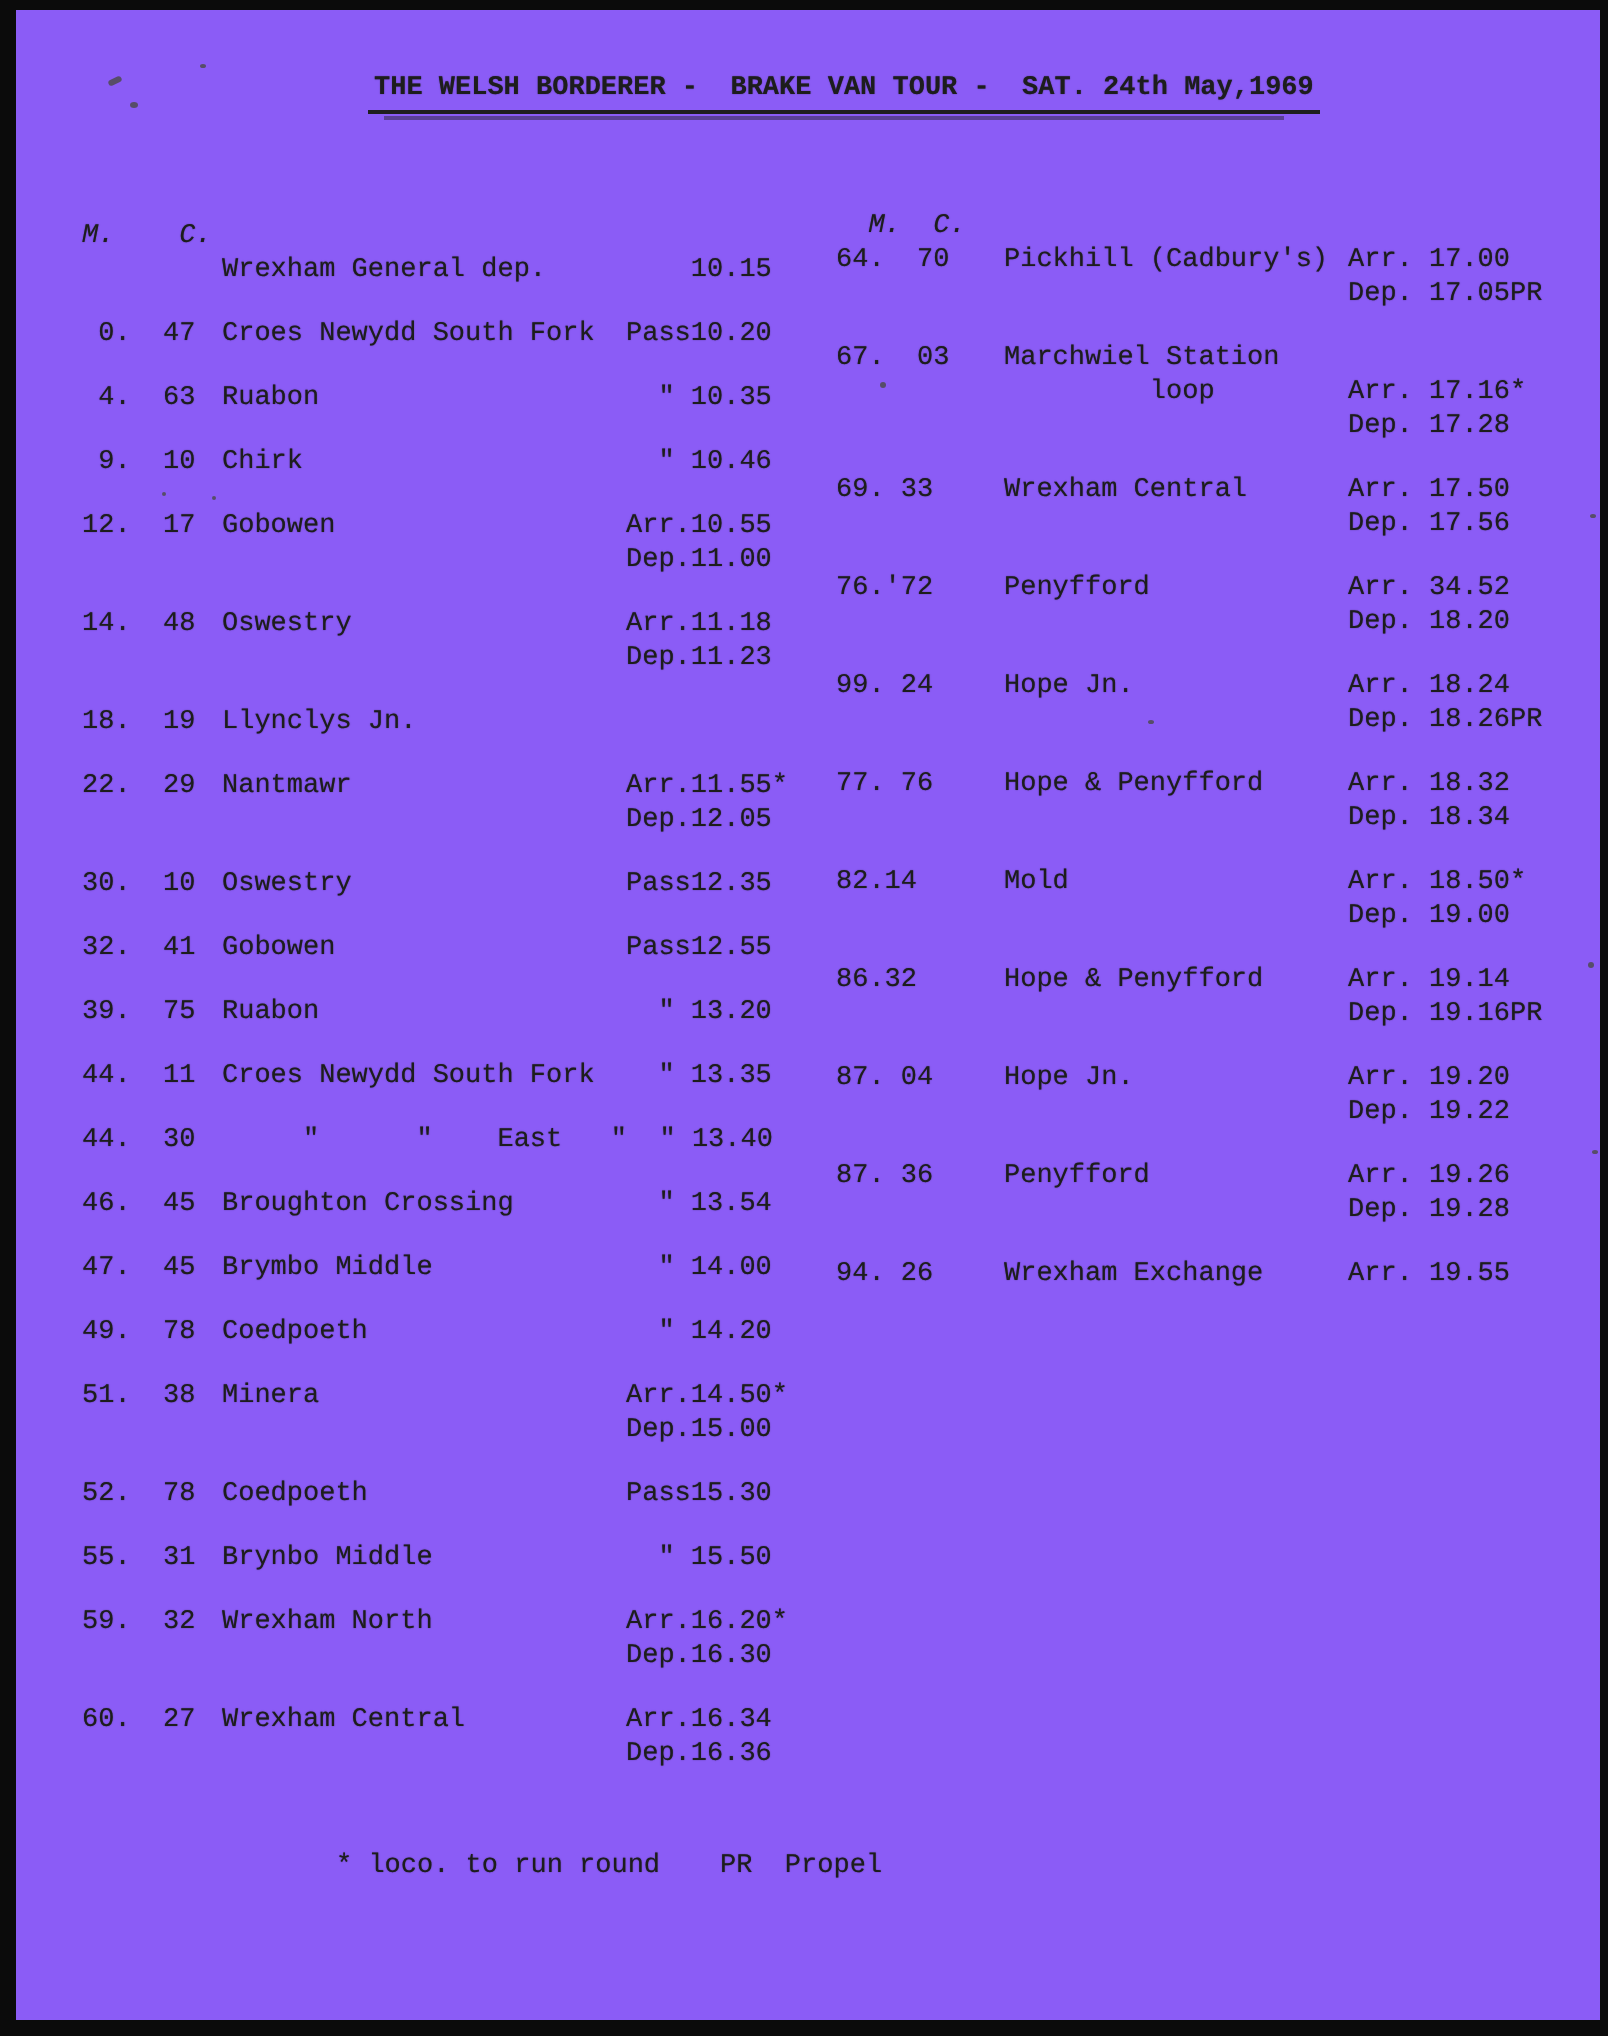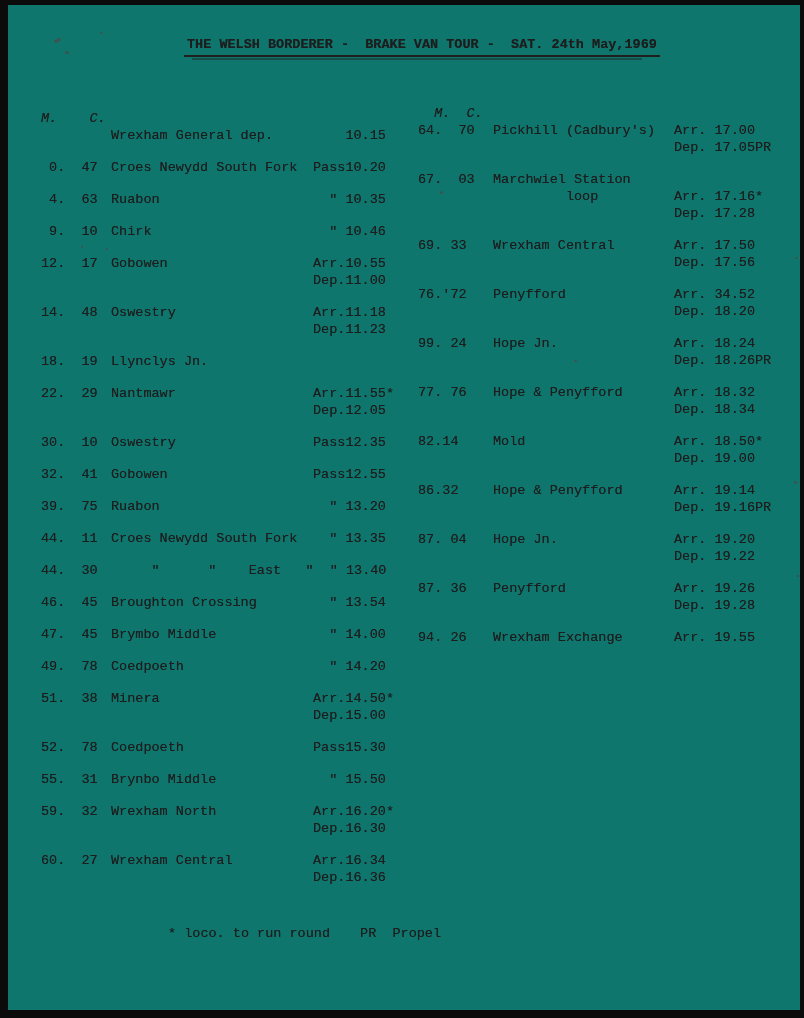--- a/index.html
+++ b/index.html
@@ -1,20 +1,20 @@
 <!DOCTYPE html>
 <html><head>
 <meta charset="utf-8">
 <style>
   * { margin:0; padding:0; box-sizing:border-box; }
   html,body { background:#e9e7e2; }
   .page {
     position:relative;
     width:804px; height:1018px;
-    background:#0f766e;
+    background:#8b5cf6;
     border:solid #0b0b0b;
     border-width:5px 4px 8px 8px;
     overflow:hidden;
     font-family:"Liberation Mono","DejaVu Sans Mono",monospace;
     font-size:13.5px;
     line-height:17px;
     color:#1d1d1d;
     text-shadow:0 0 0.6px rgba(25,25,25,.65);
   }
   .title {
@@ -30,21 +30,21 @@
     border-bottom:2px solid rgba(30,30,30,.45);
   }
   .col { position:absolute; }
   .col-left  { left:33px;  top:105px; width:360px; }
   .col-right { left:410px; top:100px; width:352px; }
   .hdr { white-space:pre;font-style:italic; }
   .rows .row { display:flex; align-items:flex-start; margin-bottom:15px; }
   .mc { flex:none; width:57px; white-space:pre; }
   .st { flex:1; white-space:pre; }
   .col-left  .st { margin-left:13px;font-family:Liberation Mono, monospace; }
-  .col-right .st { margin-left:18px; }
+  .col-right .st { margin-left:27px; }
   .times { flex:none; white-space:pre; }
   .col-left  .times { width:88px; }
   .col-right .times { width:96px; }
   .tl { min-height:17px; }
   .footnotes {
     position:absolute; top:920px; left:160px;
     display:flex; gap:30px; white-space:pre;
   }
   .speck { position:absolute; background:#4a4a46; border-radius:50%; opacity:.8; }
 </style>

